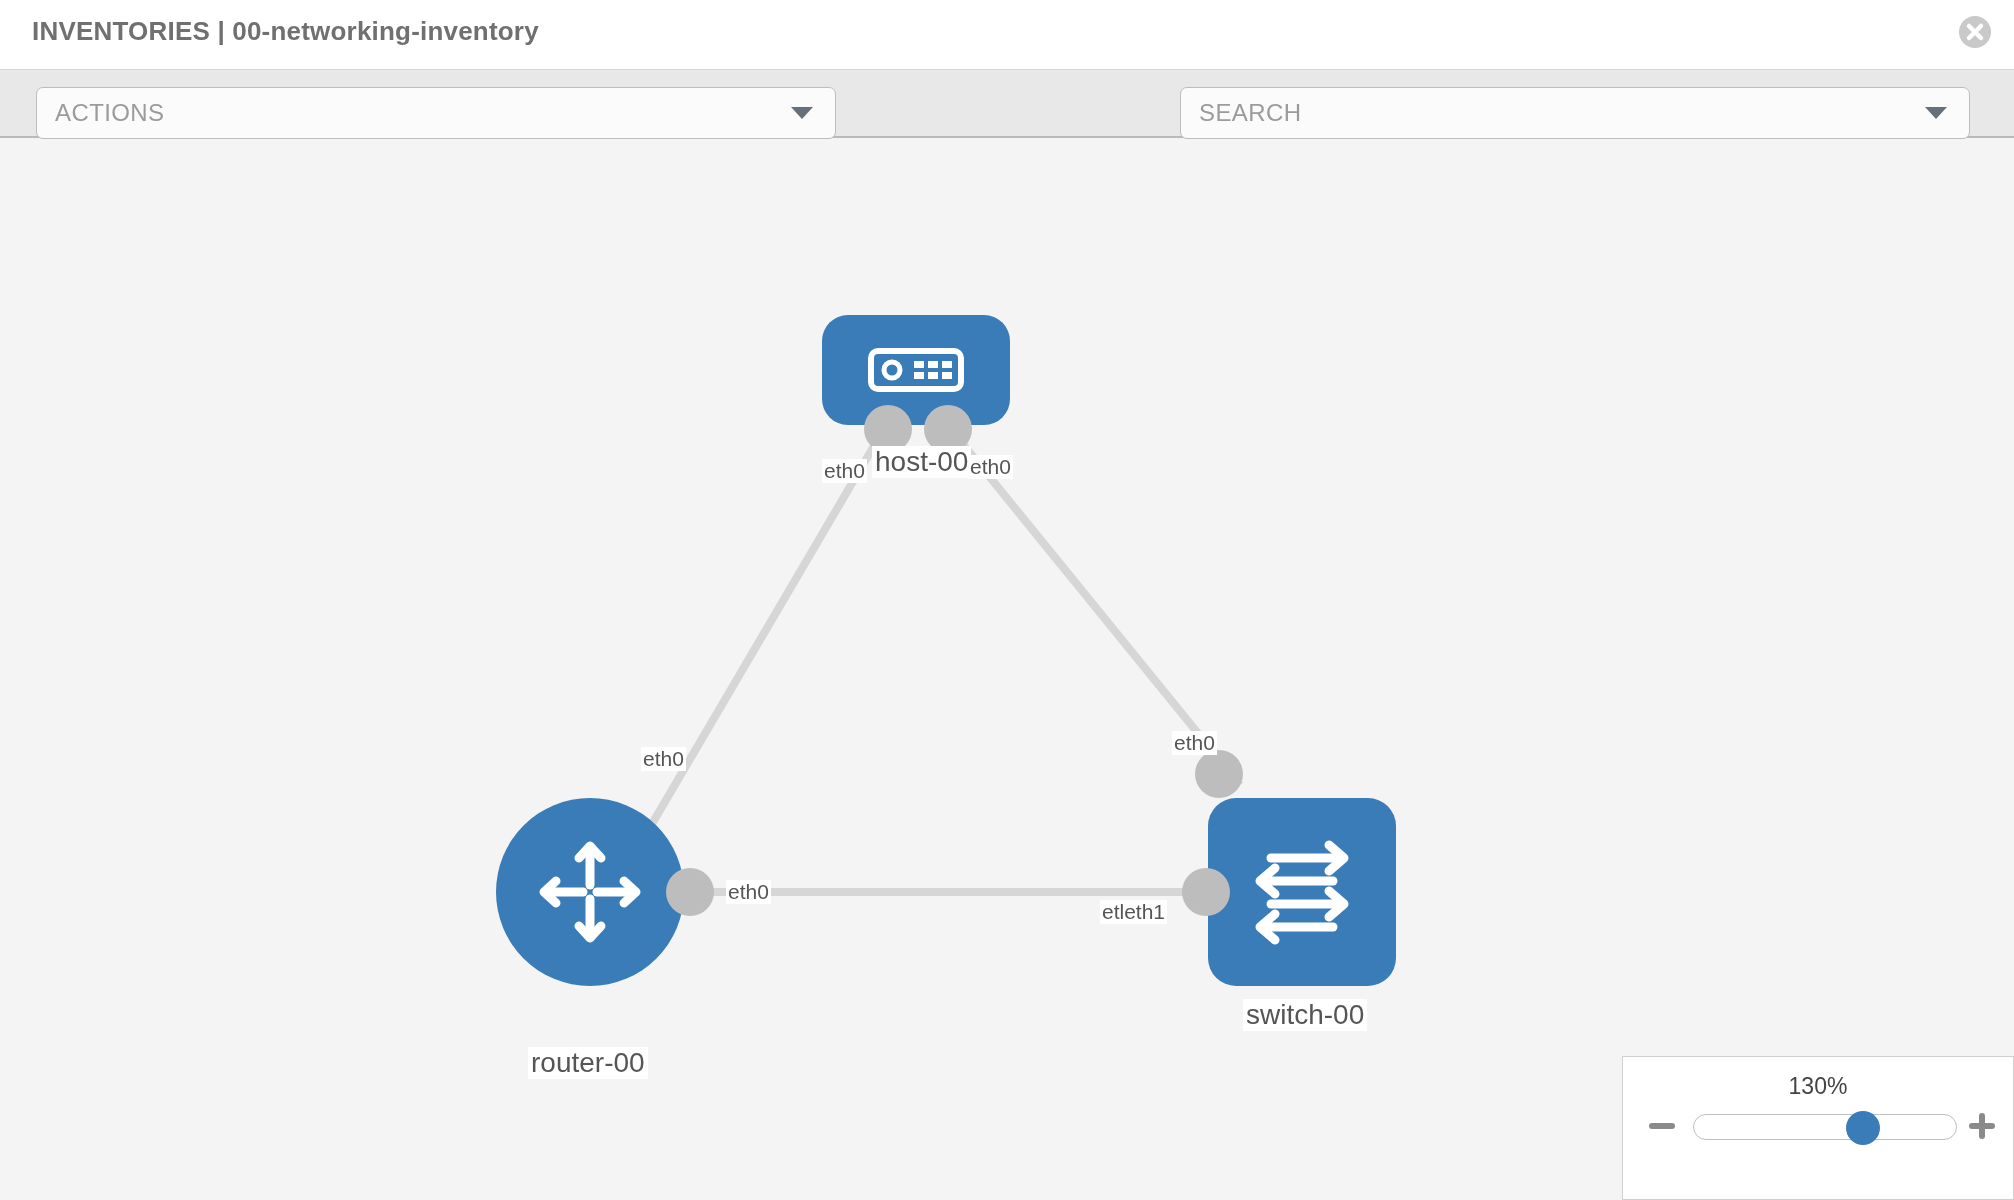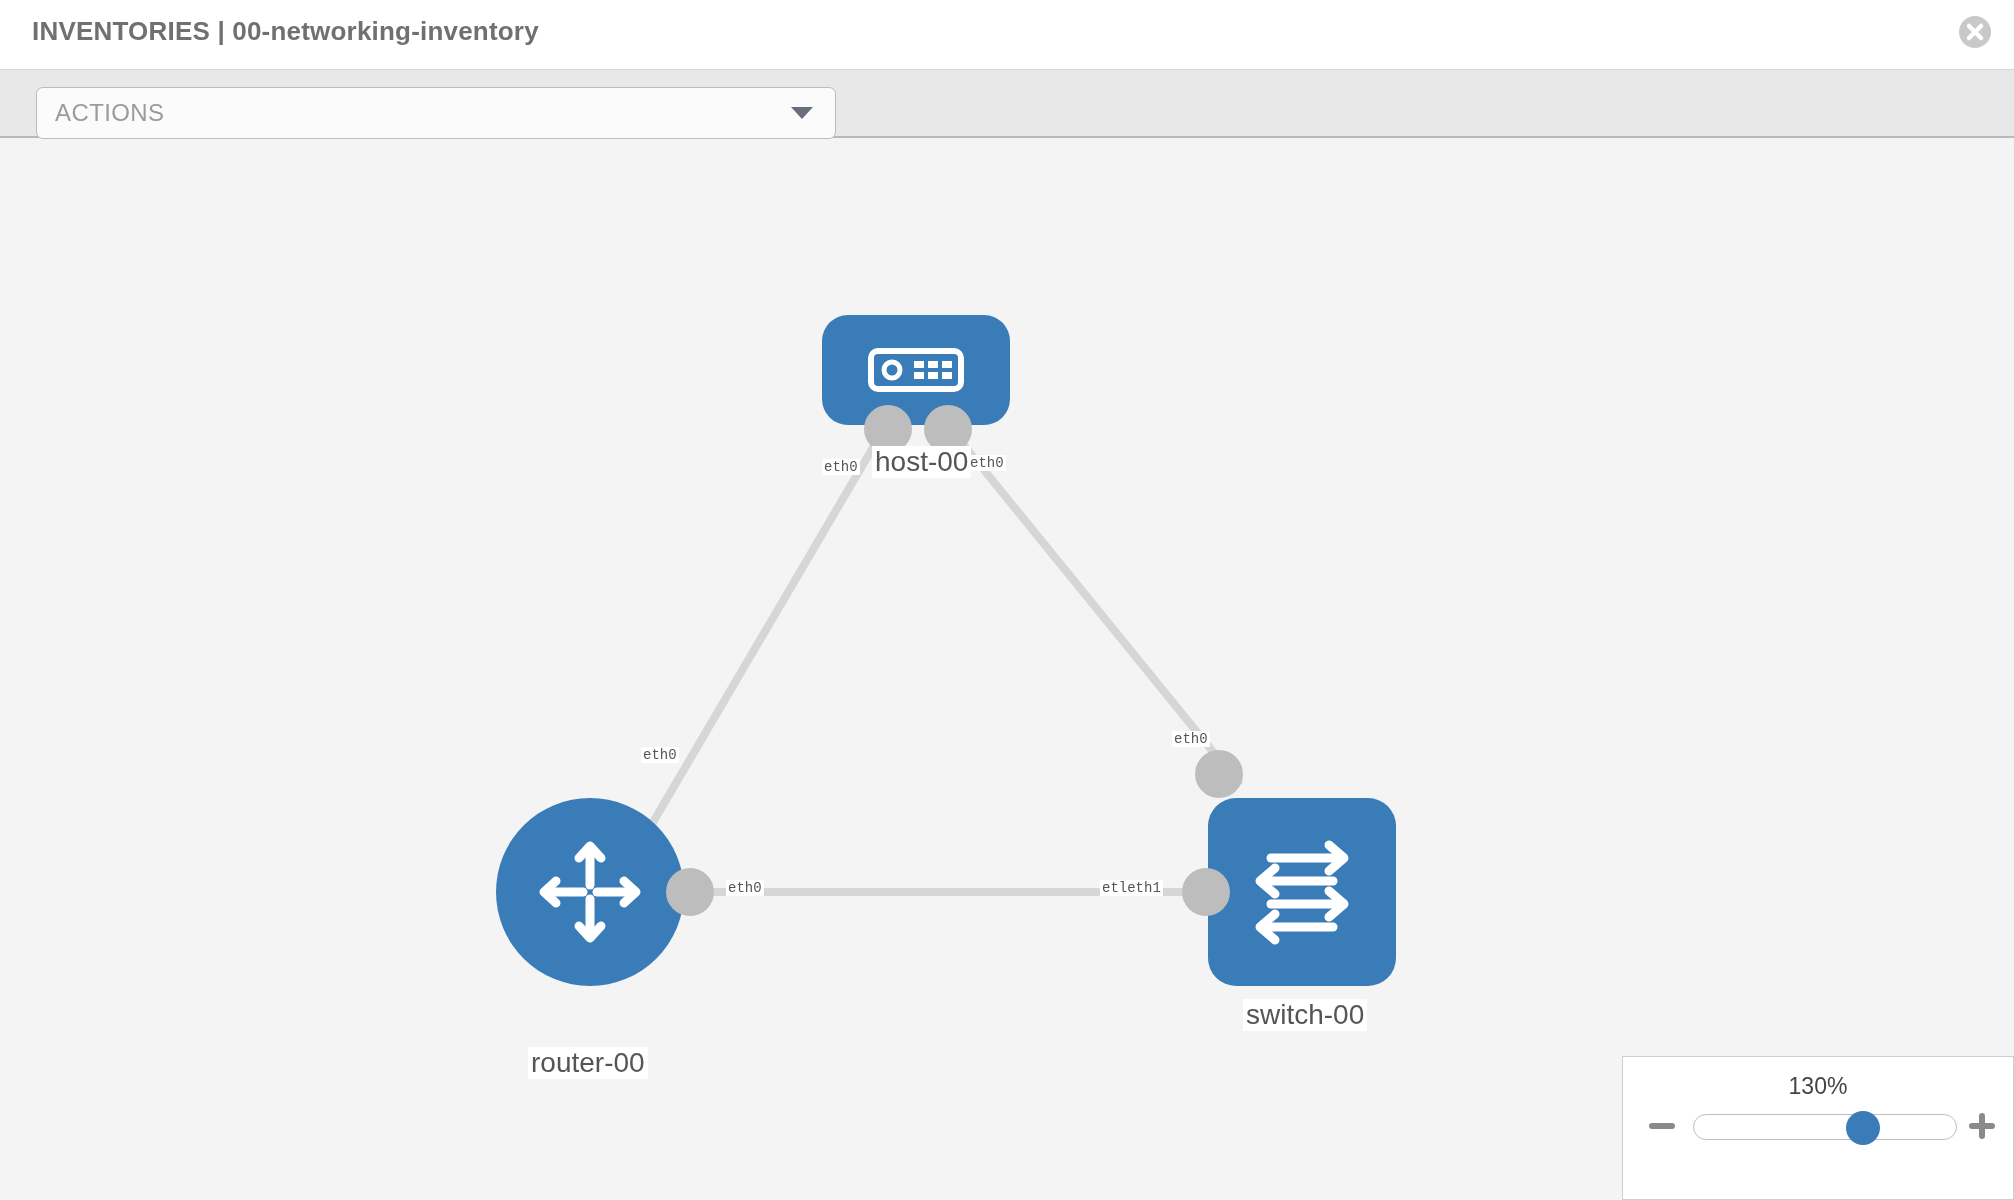--- a/index.html
+++ b/index.html
@@ -100,25 +100,24 @@
   .port {
     position: absolute;
     width: 48px; height: 48px;
     background: #bdbdbd;
     border-radius: 50%;
     cursor: pointer;
   }
 
   .edge-label {
     position: absolute;
-    font-size: 14px; color: #555555;
+    font-size: 21px; color: #555555;
     background: #ffffff;
     white-space: nowrap;
     padding: 0 2px;
-    font-family: Liberation Mono, monospace;
   }
 
   
   #zoom-control {
     position: absolute; right: 0; bottom: 0;
     width: 392px; height: 144px;
     background: #ffffff;
     border: 1px solid #cfcfcf;
   }
   #zoom-level {
@@ -178,20 +177,24 @@
 
   <div class="tool-icon" id="key-icon">
     <svg width="42" height="42" viewBox="0 0 42 42">
       <circle cx="14" cy="15" r="7.6" fill="none" stroke="#7c848e" stroke-width="3.6"></circle>
       <path d="M19.5 20.5 L33 34" fill="none" stroke="#7c848e" stroke-width="3.6" stroke-linecap="round"></path>
       <path d="M28.5 29.5 L33.5 25.5" fill="none" stroke="#7c848e" stroke-width="3.2" stroke-linecap="round"></path>
       <path d="M32.5 33.5 L36.5 29.5" fill="none" stroke="#7c848e" stroke-width="3.2" stroke-linecap="round"></path>
     </svg>
   </div>
 
+  <div class="field" id="search-field">
+    <span class="field-label">SEARCH</span>
+    <span class="caret"></span>
+  </div>
 </div>
 
 <div id="canvas">
 
   <svg id="topology-svg" width="2014" height="1043">
 
     <line x1="888" y1="265" x2="612" y2="735" stroke="#d6d6d6" stroke-width="8"></line>
 
     <line x1="945" y1="265" x2="1240" y2="628" stroke="#d6d6d6" stroke-width="8"></line>
 
@@ -252,21 +255,21 @@
           <path d="M90 91 L18 91"></path>
             <path d="M32 78 L17 91 L32 104"></path>
         </g>
       </svg>
     </div>
   </div>
   <div class="port" style="left:1195px; top:593px;"></div>
   <div class="port" style="left:1182px; top:711px;"></div>
   <div class="node-label" style="left:1243px; top:842px;">switch-00</div>
   <div class="edge-label" style="left:1172px; top:574px;">eth0</div>
-  <div class="edge-label" style="left:1100px; top:723px;">etleth1</div>
+  <div class="edge-label" style="left:1100px; top:743px;">etleth1</div>
 
   <div id="zoom-control">
     <div id="zoom-level">130%</div>
 
     <div id="zoom-minus">
       <svg width="34" height="34" viewBox="0 0 34 34">
         <rect x="4" y="14" width="26" height="6" rx="3" fill="#8a8a8a"></rect>
       </svg>
     </div>
 

